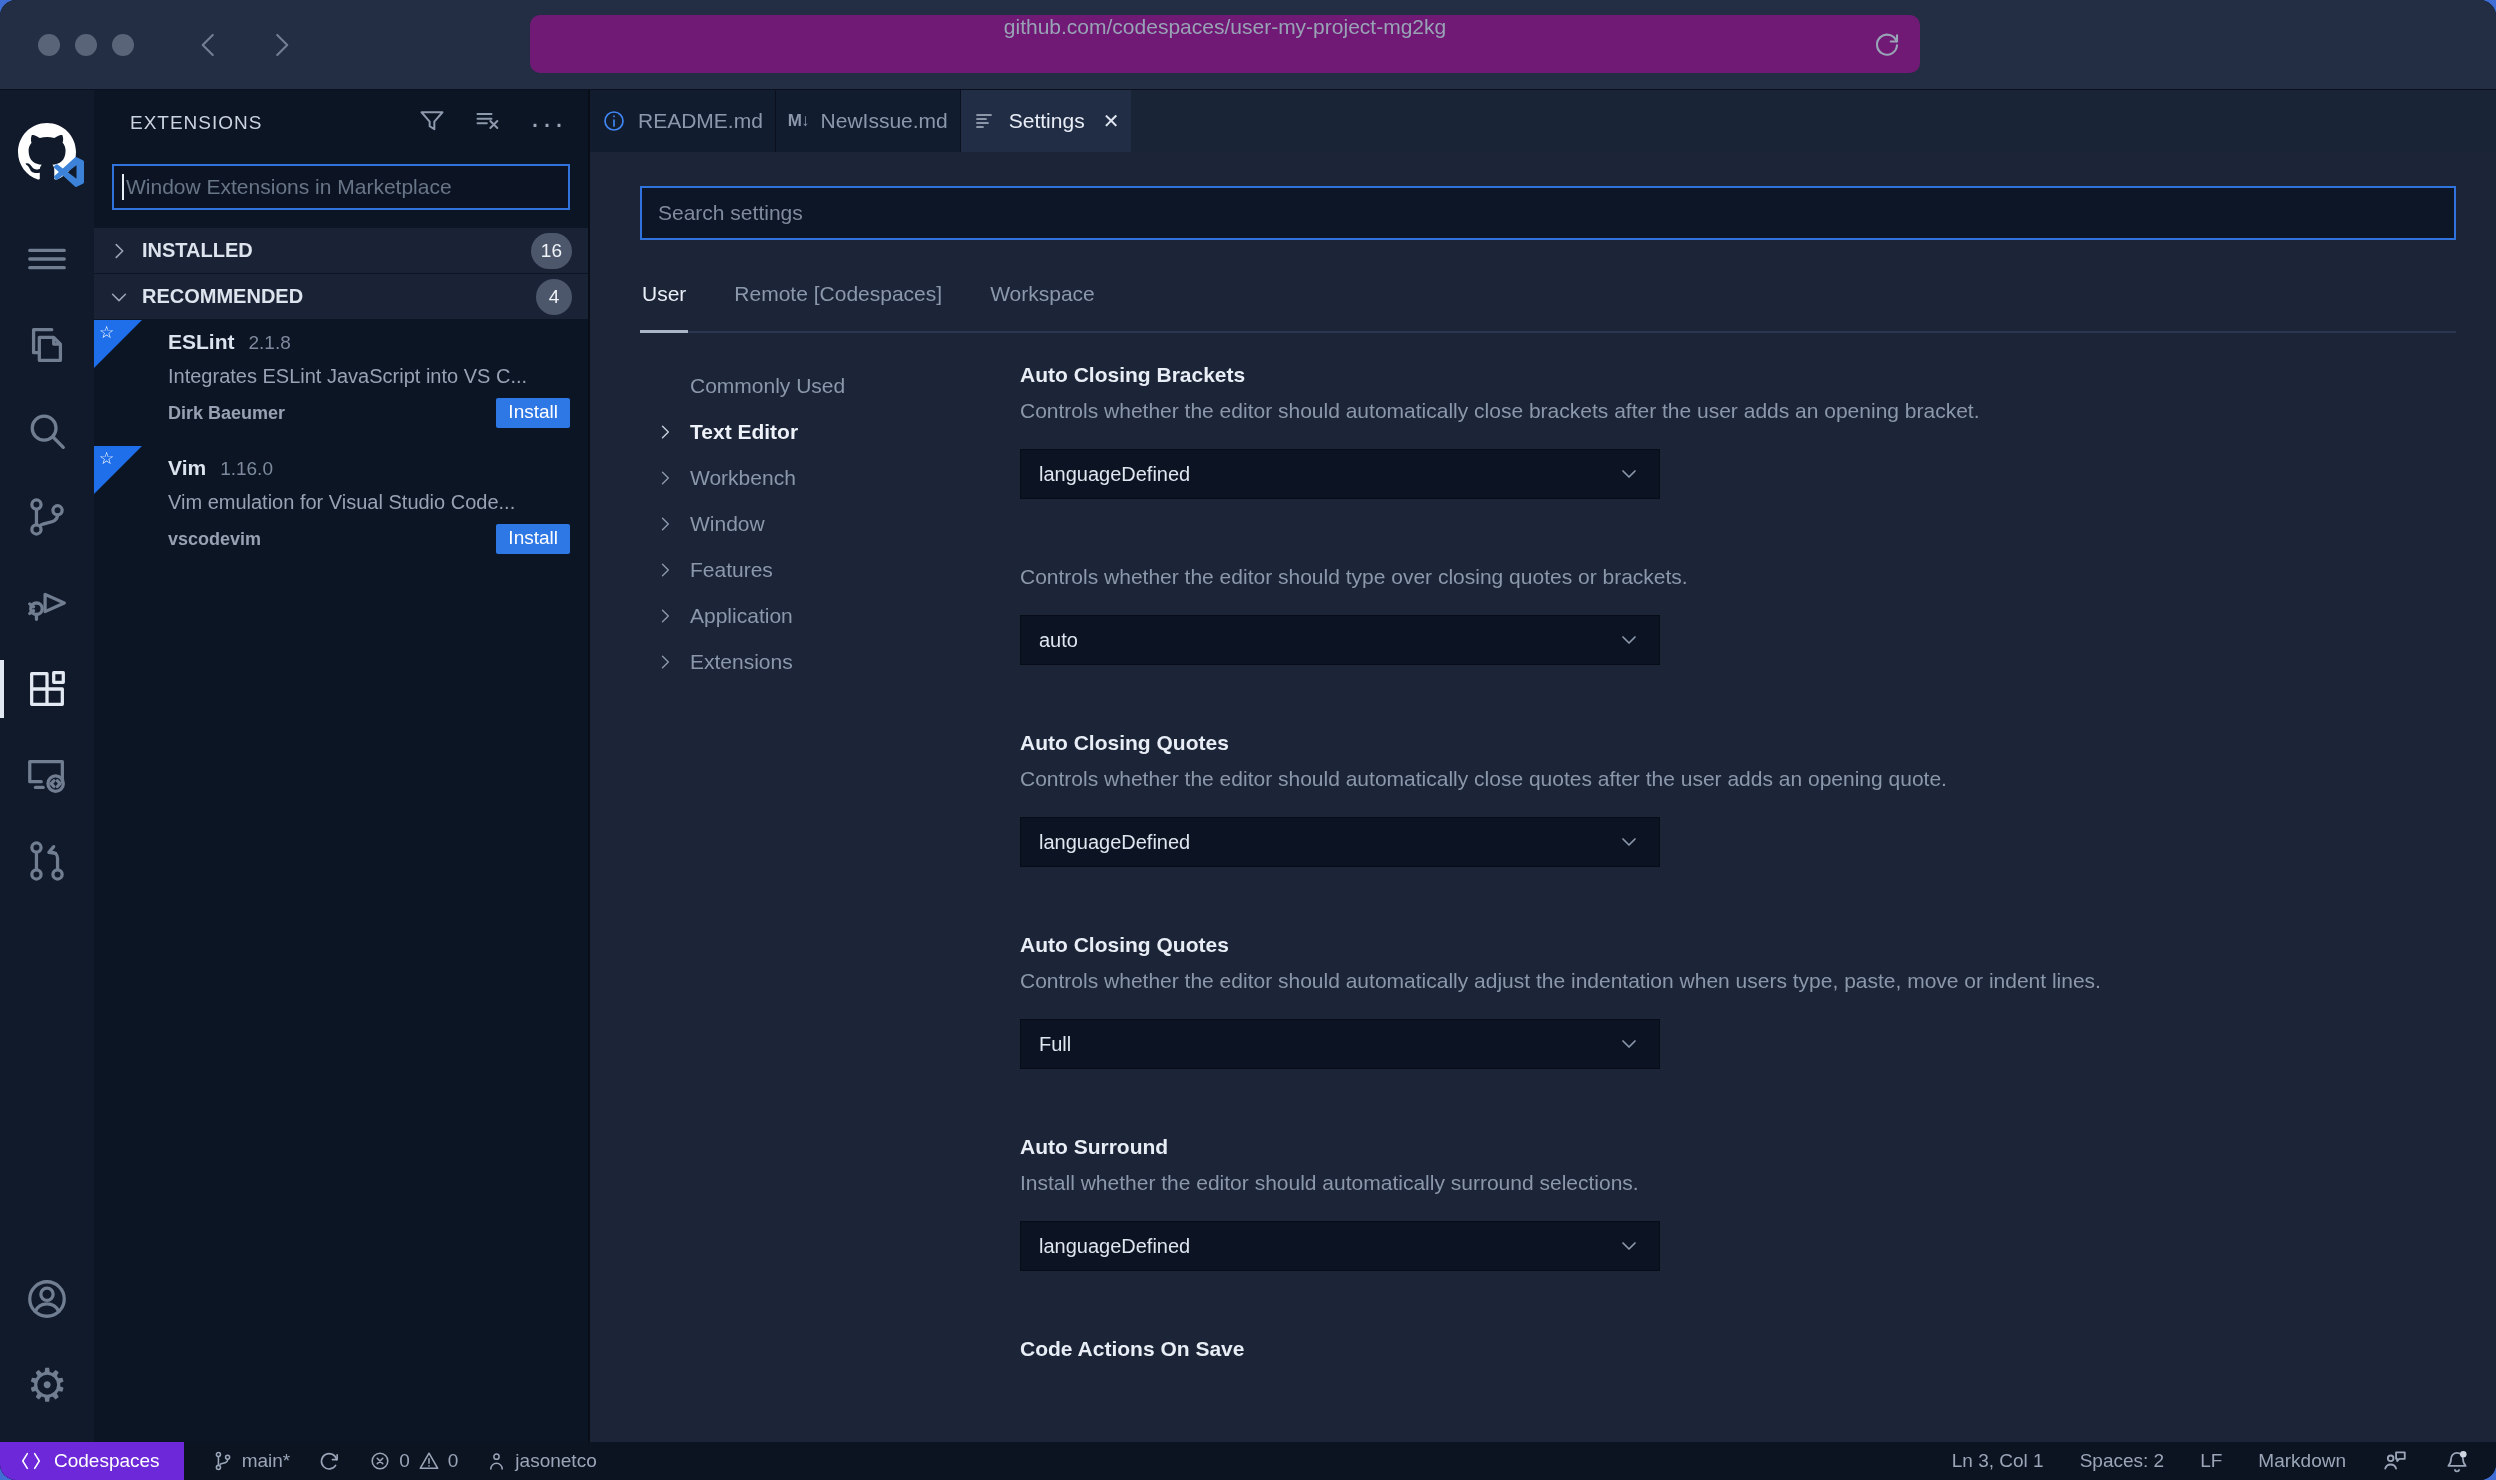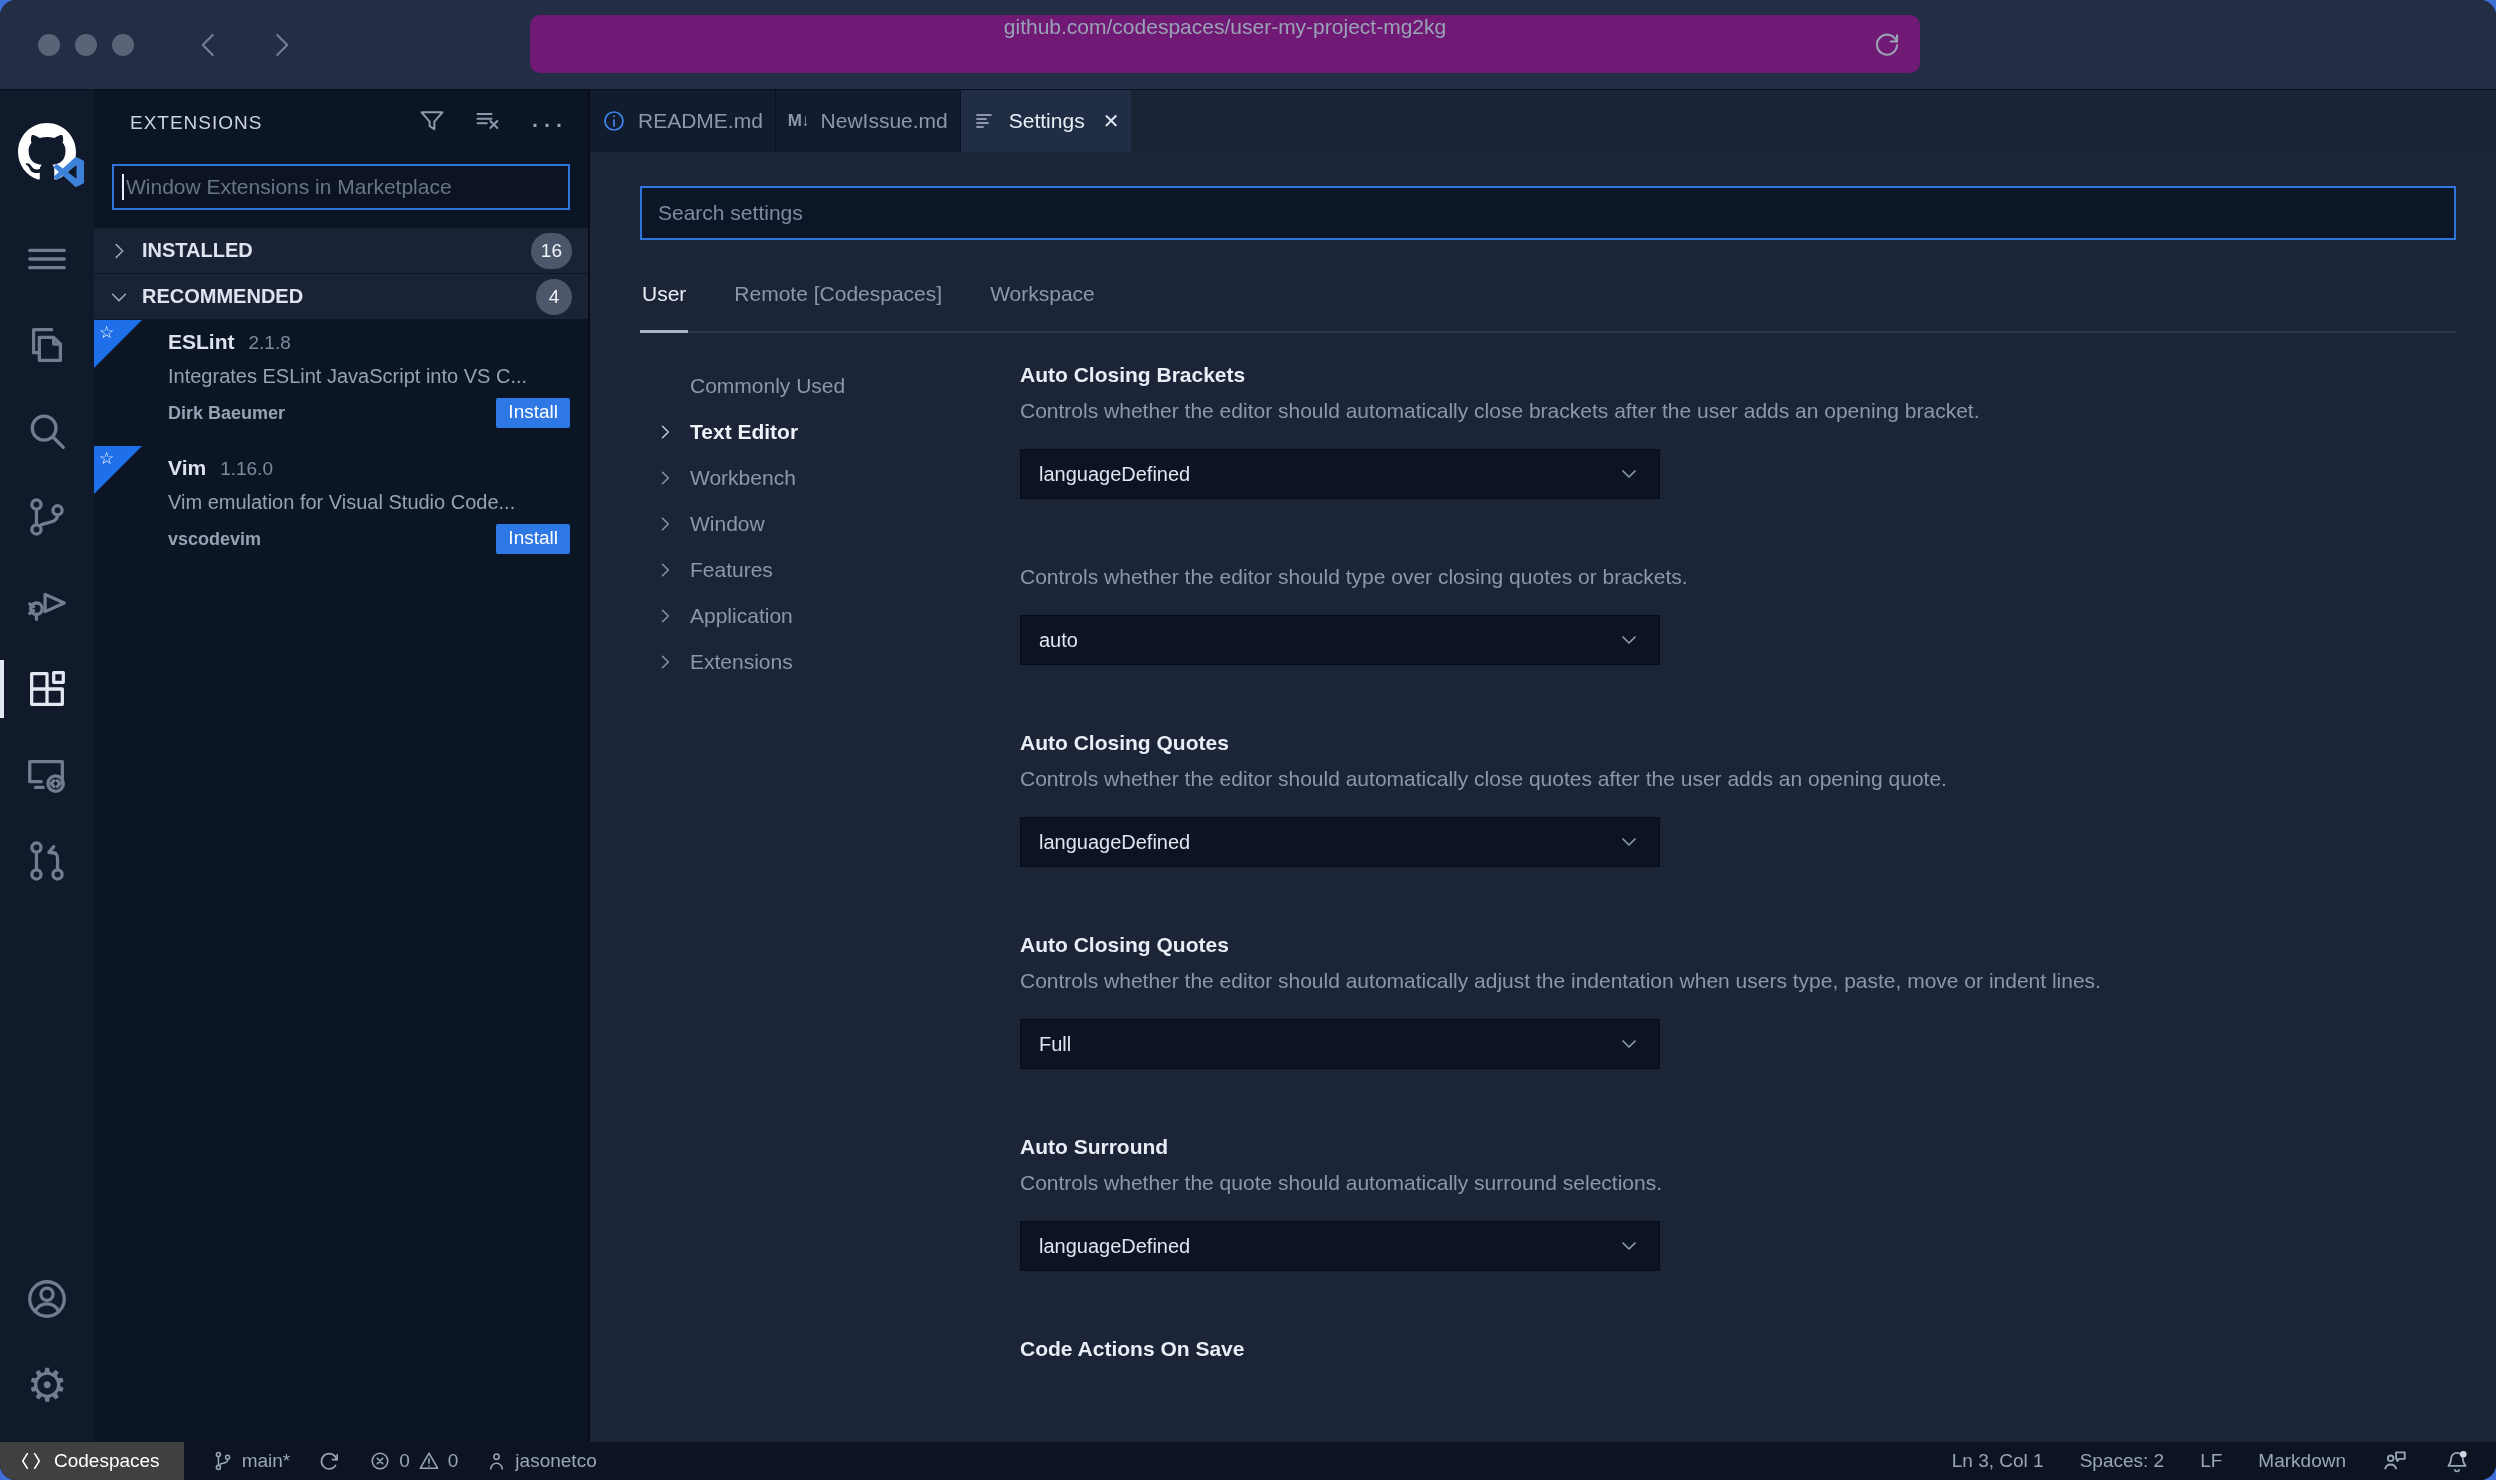--- a/index.html
+++ b/index.html
@@ -160,21 +160,21 @@
   }
   .select .chev { margin-left:auto; color:#8b98ac; display:flex; }
   
   .statusbar {
     height:38px; flex:0 0 38px;
     background:#0c1422; color:#9aa6b8;
     display:flex; align-items:center;
     font-size:19px;
   }
   .chip {
-    height:100%; background:#404040; color:#fff;
+    height:100%; background:#6d28d9; color:#fff;
     display:flex; align-items:center; gap:12px;
     padding:0 24px 0 20px;
   }
   .sb-item { display:flex; align-items:center; gap:8px; margin-left:28px; }
   .sb-right { margin-left:auto; display:flex; align-items:center; gap:36px; margin-right:26px; }
   .sb-right .sb-item { margin-left:0; }
   svg.icon { stroke:currentColor; fill:none; stroke-width:1.7; stroke-linecap:round; stroke-linejoin:round; }
 </style>
 </head>
 <body>
@@ -497,21 +497,21 @@
                 <span>Full</span>
                 <span class="chev">
                     <svg class="icon" width="24" height="24" viewBox="0 0 24 24" stroke-width="1.6">
                       <path d="m6 9 6 6 6-6"></path>
                     </svg>
                   </span>
               </div>
             </div>
             <div class="setting">
               <div class="setting-title">Auto Surround</div>
-              <div class="setting-desc">Controls whether the quote should automatically surround selections.</div>
+              <div class="setting-desc">Install whether the editor should automatically surround selections.</div>
               <div class="select">
                 <span>languageDefined</span>
                 <span class="chev">
                     <svg class="icon" width="24" height="24" viewBox="0 0 24 24" stroke-width="1.6">
                       <path d="m6 9 6 6 6-6"></path>
                     </svg>
                   </span>
               </div>
             </div>
             <div class="setting">

